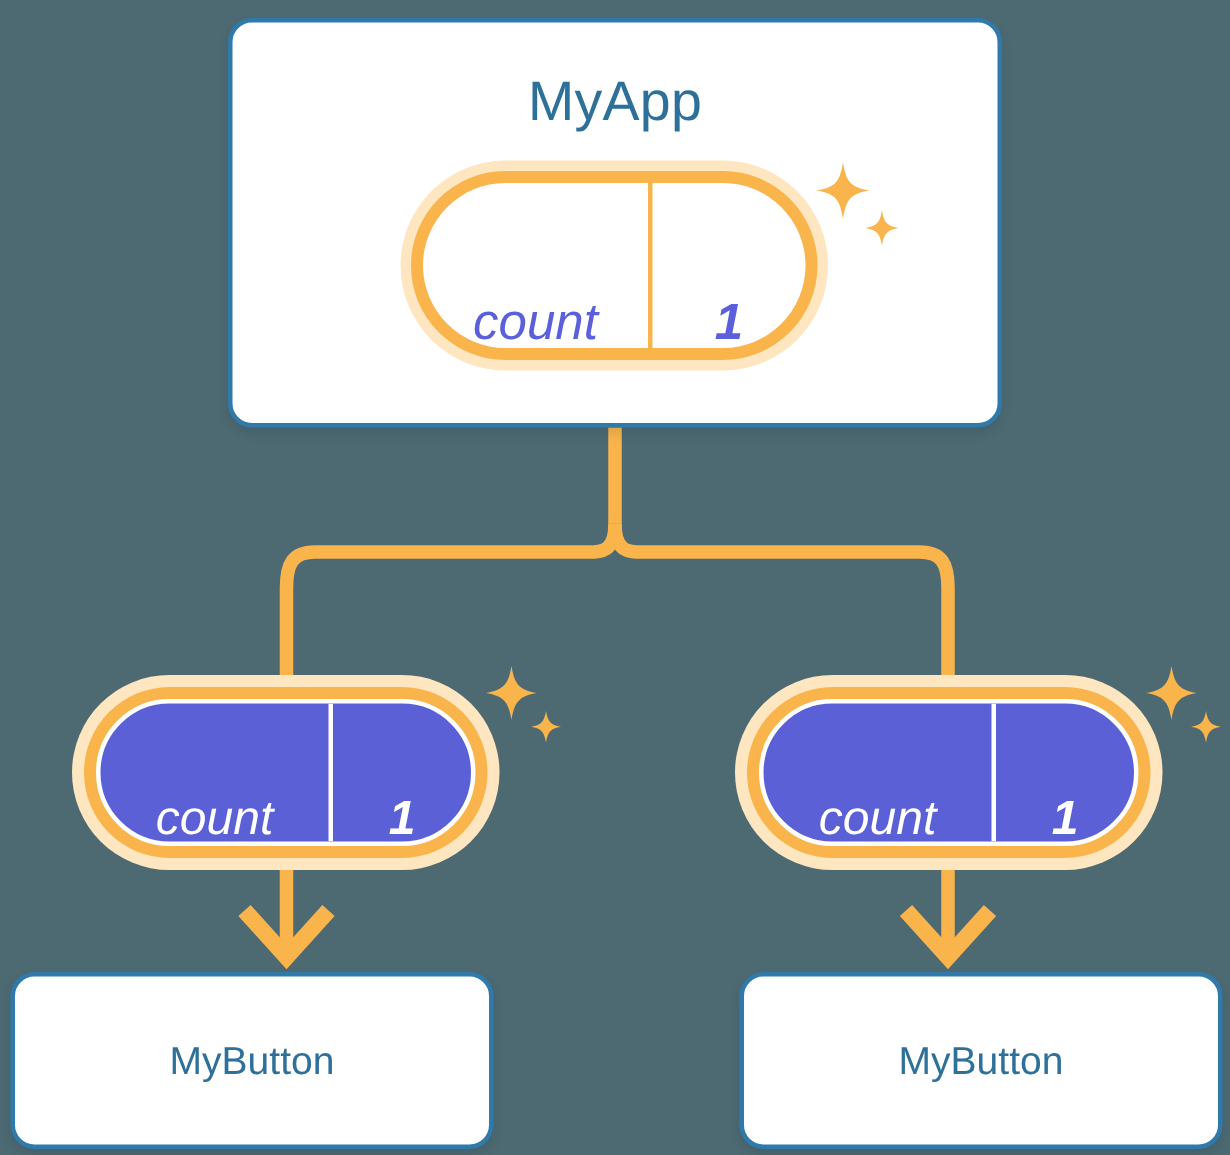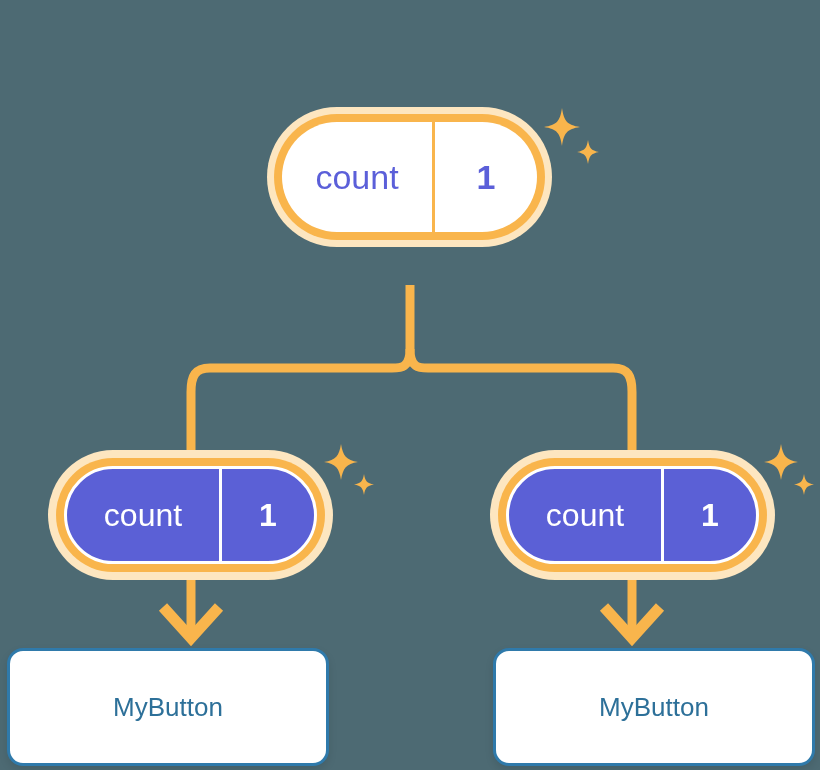--- a/index.html
+++ b/index.html
@@ -65,22 +65,23 @@
     left: 7px; top: 7px; right: 7px; bottom: 7px;
     border-radius: 999px;
     background: #f9b54c;
   }
   
   .pill-body {
     position: absolute;
     left: 15px; top: 15px; right: 15px; bottom: 15px;
     border-radius: 999px;
     display: flex;
-    align-items: center;
+    align-items: flex-end;
     overflow: hidden;
+    font-style: italic;
   }
   .pill-body.light { background: #ffffff; }
   .pill-body.solid {
     background: #5b60d6;
     border: 3px solid #ffffff;
     box-sizing: border-box;
   }
   .pill-key, .pill-val {
     display: flex;
     align-items: center;
@@ -164,20 +165,23 @@
       <path d="M191,580 L191,638" fill="none" stroke="#f9b54c" stroke-width="9" stroke-linecap="butt"></path>
       <path d="M163,607 L191,638 L219,607" fill="none" stroke="#f9b54c" stroke-width="11" stroke-linecap="butt" stroke-linejoin="miter"></path>
     </g>
 
     <g>
       <path d="M632,580 L632,638" fill="none" stroke="#f9b54c" stroke-width="9" stroke-linecap="butt"></path>
       <path d="M604,607 L632,638 L660,607" fill="none" stroke="#f9b54c" stroke-width="11" stroke-linecap="butt" stroke-linejoin="miter"></path>
     </g>
   </svg>
 
+  <div class="app-card">
+    <div class="app-title">MyApp</div>
+  </div>
 
   <div class="pill-wrap" id="pill-app">
     <div class="pill-glow"></div>
     <div class="pill-ring"></div>
     <div class="pill-body light">
       <div class="pill-key">count</div>
       <div class="pill-sep"></div>
       <div class="pill-val">1</div>
     </div>
   </div>

